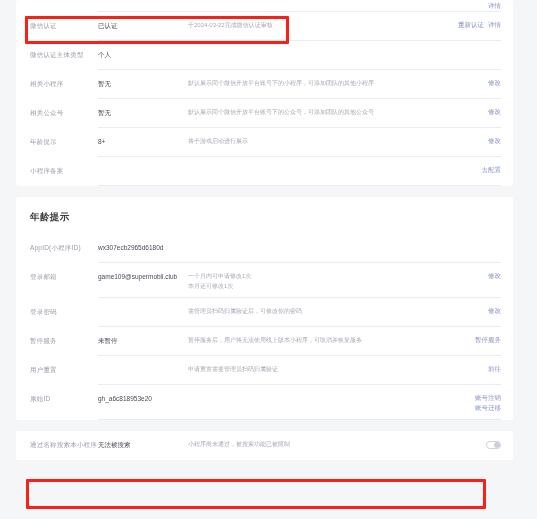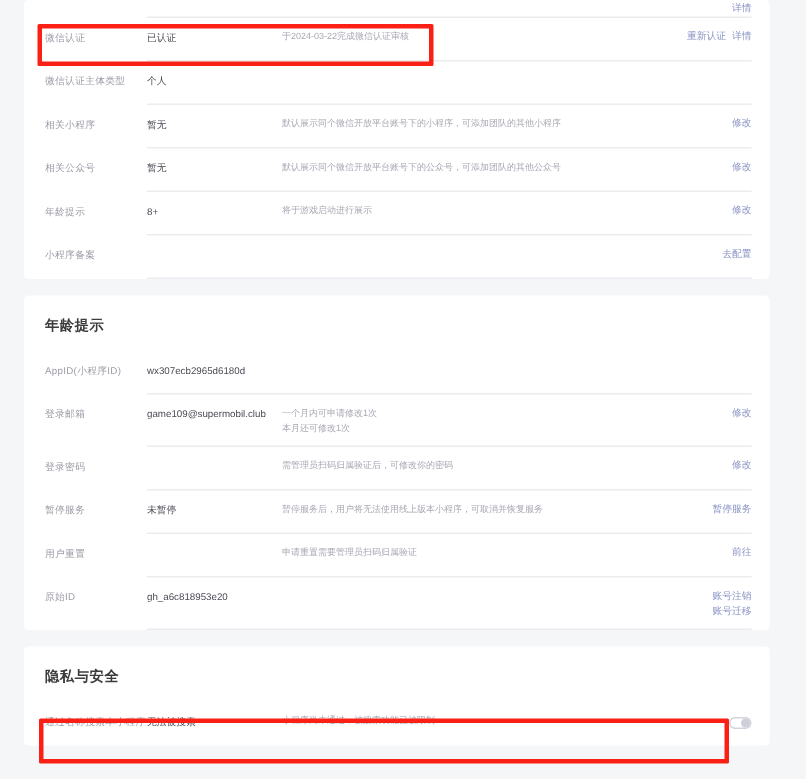--- a/index.html
+++ b/index.html
@@ -247,21 +247,20 @@
         <a class="stack">账号迁移</a>
       </div>
     </div>
 
   </div>
 
   <div class="gap"></div>
 
   <div class="card">
 
-    <div class="card-title">隐私与安全</div>
 
     <div class="row">
       <div class="c-label">通过名称搜索本小程序</div>
       <div class="c-value">无法被搜索</div>
       <div class="c-desc">小程序尚未通过，被搜索功能已被限制</div>
       <div class="c-action">
         <span class="toggle">
           <span class="knob"></span>
         </span>
       </div>

